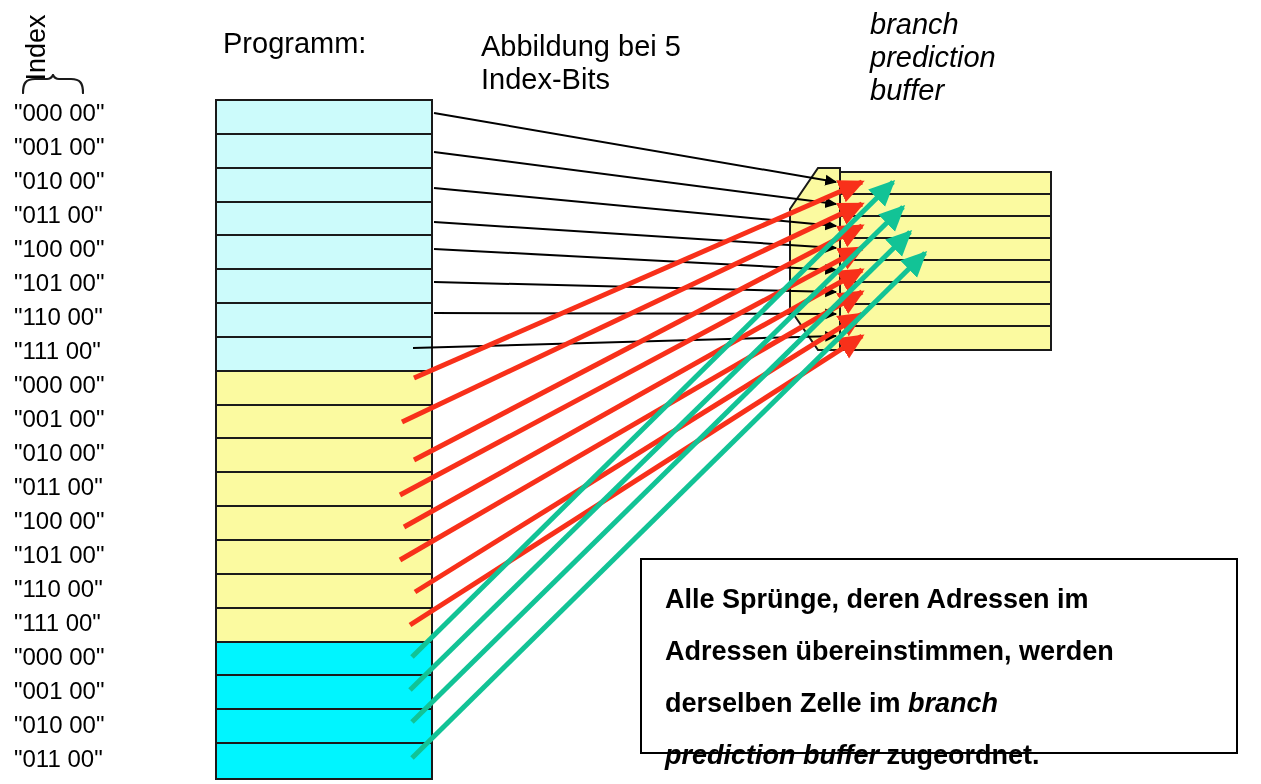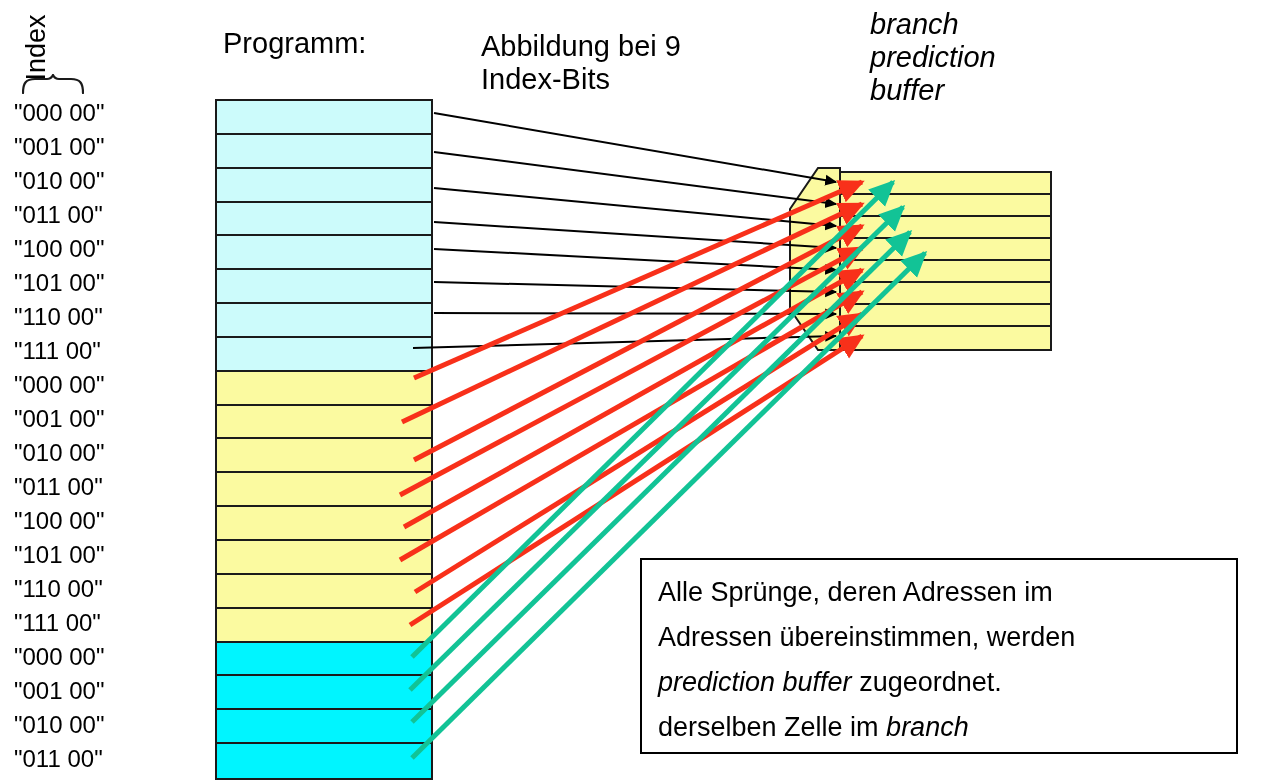--- a/index.html
+++ b/index.html
@@ -33,21 +33,21 @@
   #buffer .row{height:22px;box-sizing:border-box;border-bottom:2px solid #1a1a1a;}
   #buffer .row:last-child{border-bottom:none;}
 
   
   #arrows{position:absolute;left:0;top:0;width:1261px;height:784px;}
 
   
   #caption{position:absolute;left:640px;top:558px;width:598px;height:196px;
            border:2px solid #000;box-sizing:border-box;background:#fff;
            padding:10px 14px 0 16px;}
-  #caption p{margin:0;font-size:27px;line-height:45px;}
+  #caption p{margin:7px;font-size:27px;line-height:45px;font-weight:bold;}
   #caption i{font-style:italic;}
 </style>
 </head>
 <body>
 
 <div id="index-rot">
   <span>Index</span>
 </div>
 
 <svg id="brace" viewBox="0 0 62 20">
@@ -71,21 +71,21 @@
   <div class="lbl">"101 00"</div>
   <div class="lbl">"110 00"</div>
   <div class="lbl">"111 00"</div>
   <div class="lbl">"000 00"</div>
   <div class="lbl">"001 00"</div>
   <div class="lbl">"010 00"</div>
   <div class="lbl">"011 00"</div>
 </div>
 
 <div class="heading" id="h-programm">Programm:</div>
-<div class="heading" id="h-abbildung">Abbildung bei 9
+<div class="heading" id="h-abbildung">Abbildung bei 5
 Index-Bits</div>
 <div class="heading" id="h-bpb">branch
 prediction
 buffer</div>
 
 <div id="program">
   <div class="row" style="background: rgb(204, 251, 251);"></div>
   <div class="row" style="background: rgb(204, 251, 251);"></div>
   <div class="row" style="background: rgb(204, 251, 251);"></div>
   <div class="row" style="background: rgb(204, 251, 251);"></div>
@@ -159,15 +159,15 @@
     <line x1="412" y1="657" x2="893" y2="182"></line>
     <line x1="410" y1="690" x2="903" y2="207"></line>
     <line x1="412" y1="722" x2="910" y2="232"></line>
     <line x1="412" y1="758" x2="925" y2="253"></line>
   </g>
 </svg>
 
 <div id="caption">
   <p>Alle Sprünge, deren Adressen im</p>
   <p>Adressen übereinstimmen, werden</p>
+  <p><span>derselben Zelle im </span><i>branch</i></p>
   <p><i>prediction buffer</i><span> zugeordnet.</span></p>
-  <p><span>derselben Zelle im </span><i>branch</i></p>
 </div>
 
 </body></html>

